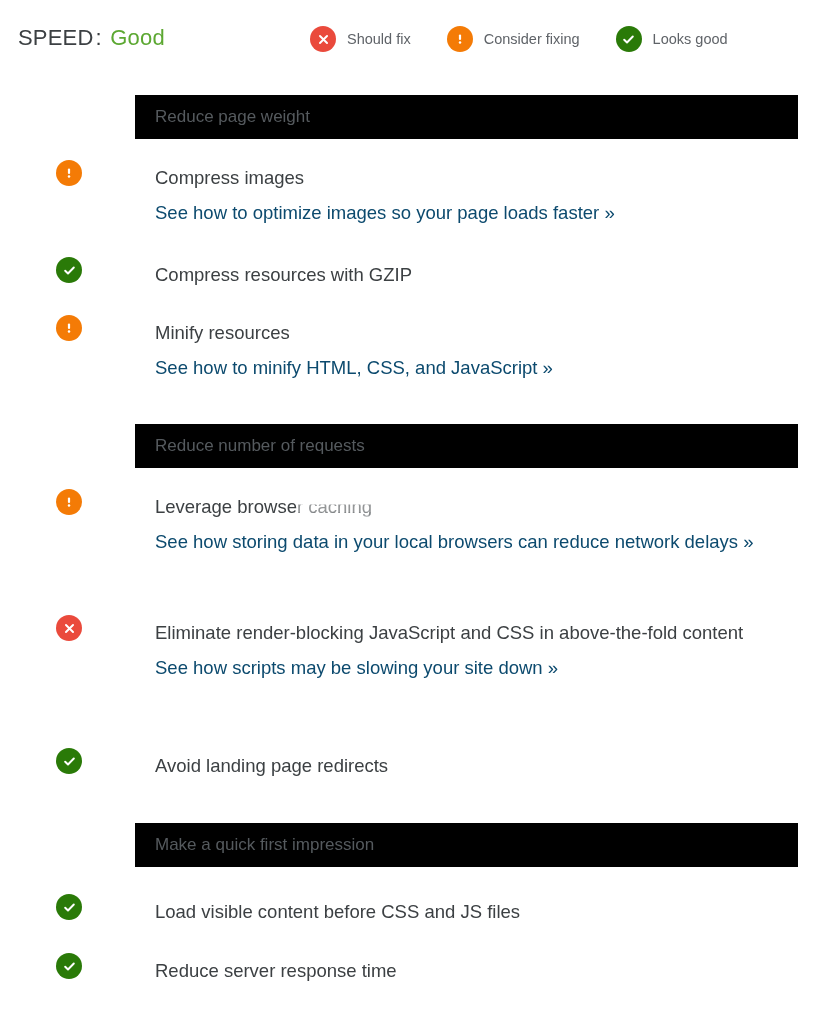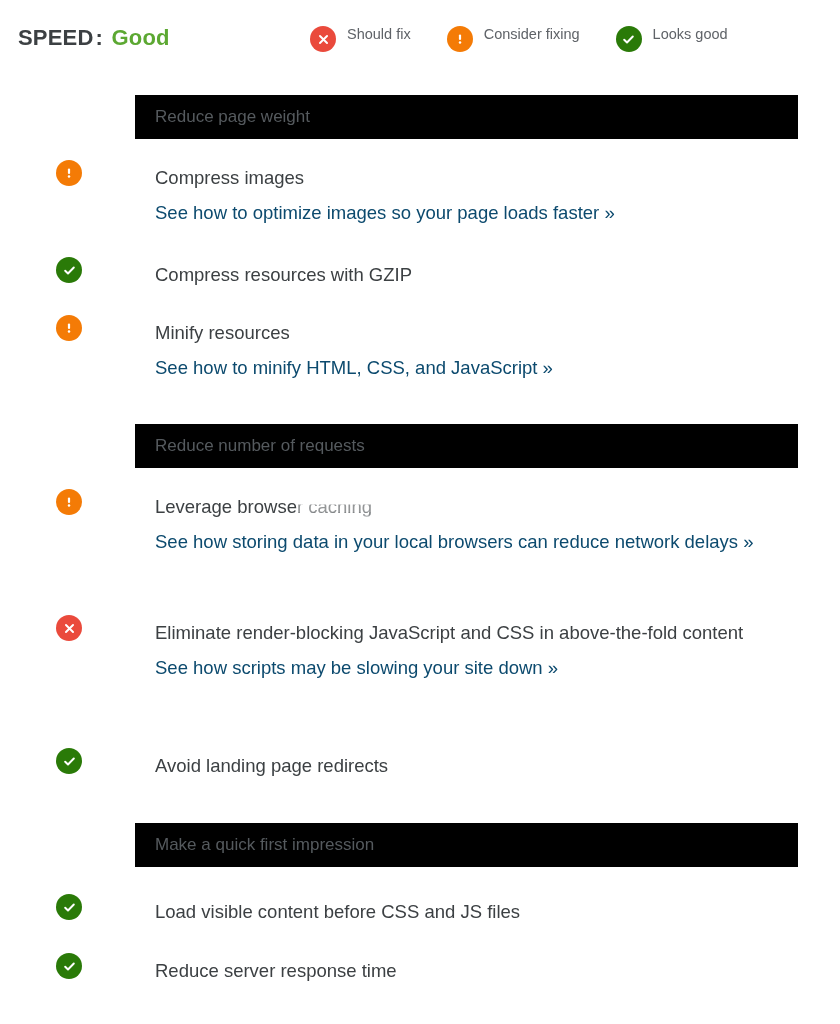--- a/index.html
+++ b/index.html
@@ -24,41 +24,40 @@
     height: 80px;
   }
   .speed-label {
     position: absolute;
     left: 18px;
     top: 25px;
     font-size: 22px;
     color: #3c4043;
     letter-spacing: 0.2px;
     white-space: nowrap;
-    font-weight: bold;
   }
   .speed-label .sep {
     color: #3c4043;
     padding: 0 2px;
   }
   .speed-value {
     color: #5ca832;
   }
 
   .legend {
     position: absolute;
     left: 310px;
     top: 26px;
     display: flex;
     align-items: center;
     gap: 0;
   }
   .legend-item {
     display: flex;
-    align-items: flex-start;
+    align-items: center;
     margin-right: 36px;
     white-space: nowrap;
   }
   .legend-item:last-child { margin-right: 0; }
   .legend-text {
     font-size: 14.5px;
     color: #5f6368;
     margin-left: 11px;
   }
 

